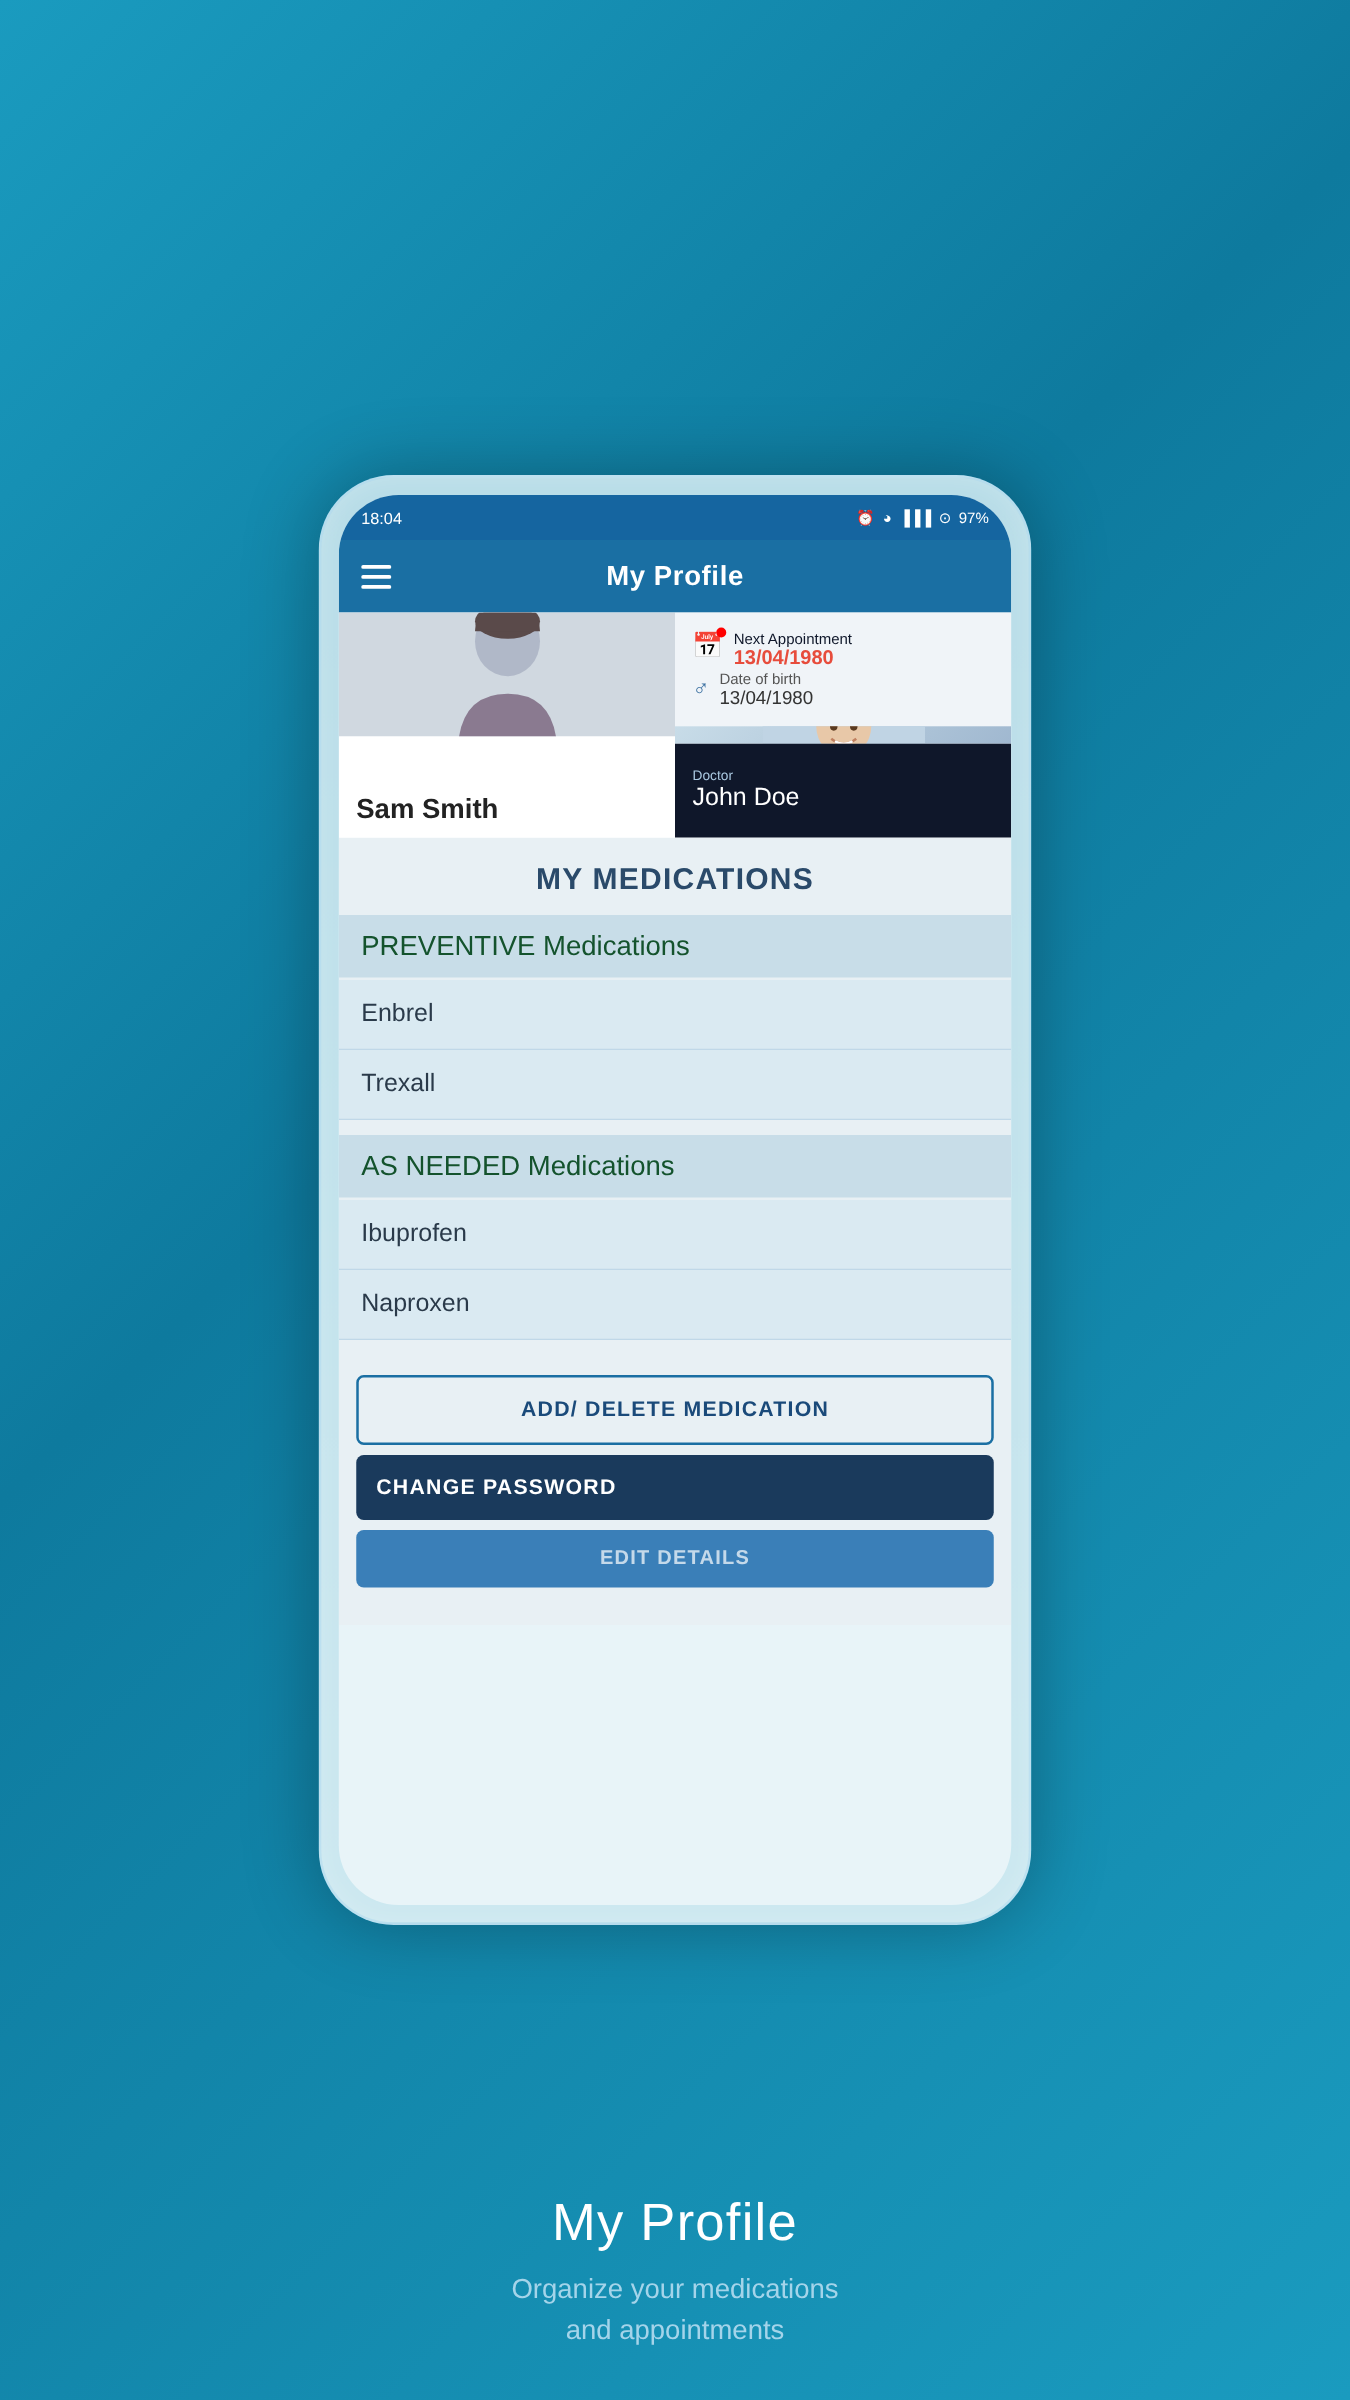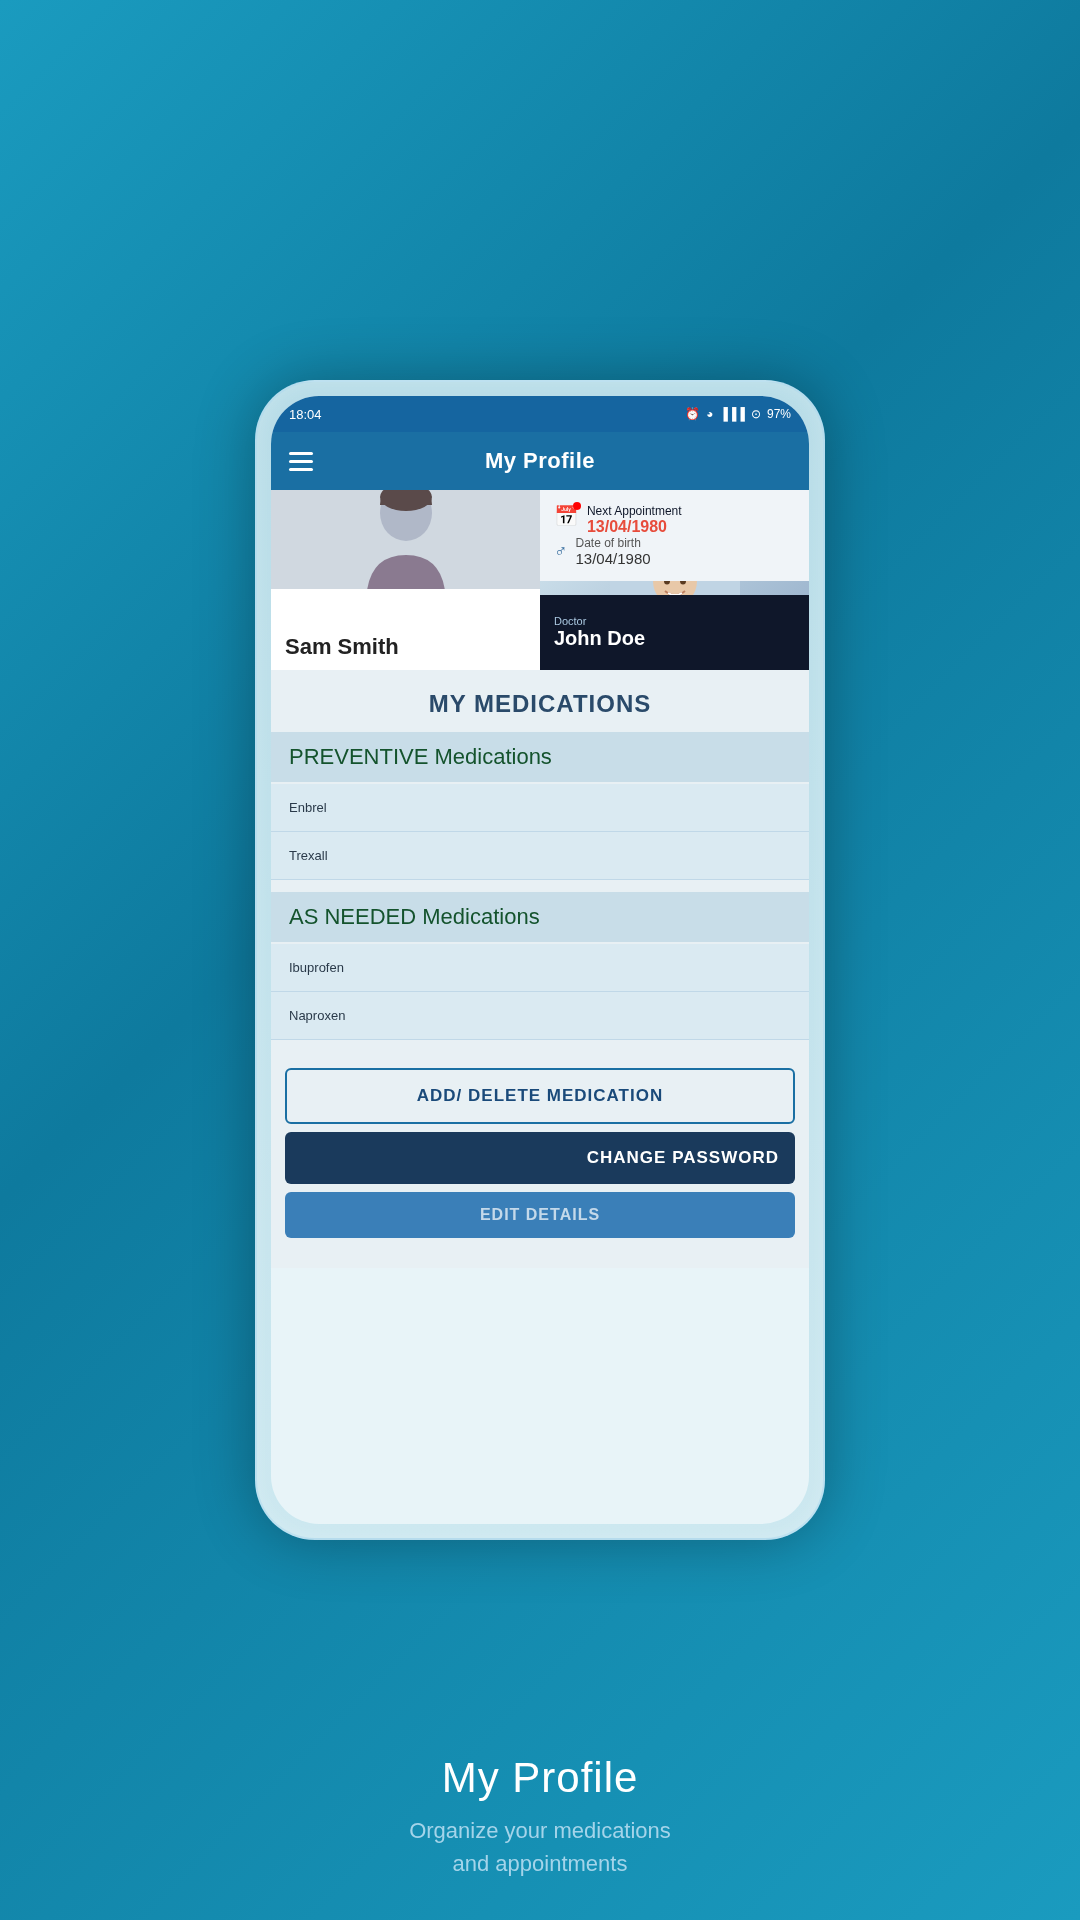--- a/index.html
+++ b/index.html
@@ -205,21 +205,21 @@
       flex-direction: column;
     }
 
     .doctor-label {
       font-size: 11px;
       color: #aac8e0;
     }
 
     .doctor-name {
       font-size: 20px;
-      font-weight: bold;
+      font-weight: normal;
       color: white;
     }
 
     
     .medications-section {
       background: #e8f0f4;
       flex: 1;
     }
 
     .medications-title {
@@ -236,21 +236,21 @@
       padding: 12px 18px;
       font-size: 22px;
       color: #14532d;
       font-weight: 400;
       margin-bottom: 2px;
     }
 
     .med-item {
       background: #daeaf2;
       padding: 16px 18px;
-      font-size: 13px;
+      font-size: 20px;
       color: #2a3a4a;
       border-bottom: 1px solid #c0d8e8;
     }
 
     .med-item + .med-item {
       border-top: none;
     }
 
     .spacer {
       height: 12px;
@@ -275,21 +275,21 @@
 
     .btn-solid {
       margin: 0 14px 8px;
       background: #1a3a5c;
       color: white;
       font-size: 17px;
       font-weight: bold;
       letter-spacing: 1px;
       padding: 16px;
       border-radius: 6px;
-      text-align: right;
+      text-align: left;
       cursor: pointer;
       display: block;
       width: calc(100% - 28px);
       border: none;
     }
 
     .btn-edit {
       margin: 0 14px 10px;
       background: #3a7fb8;
       color: rgba(255,255,255,0.7);

